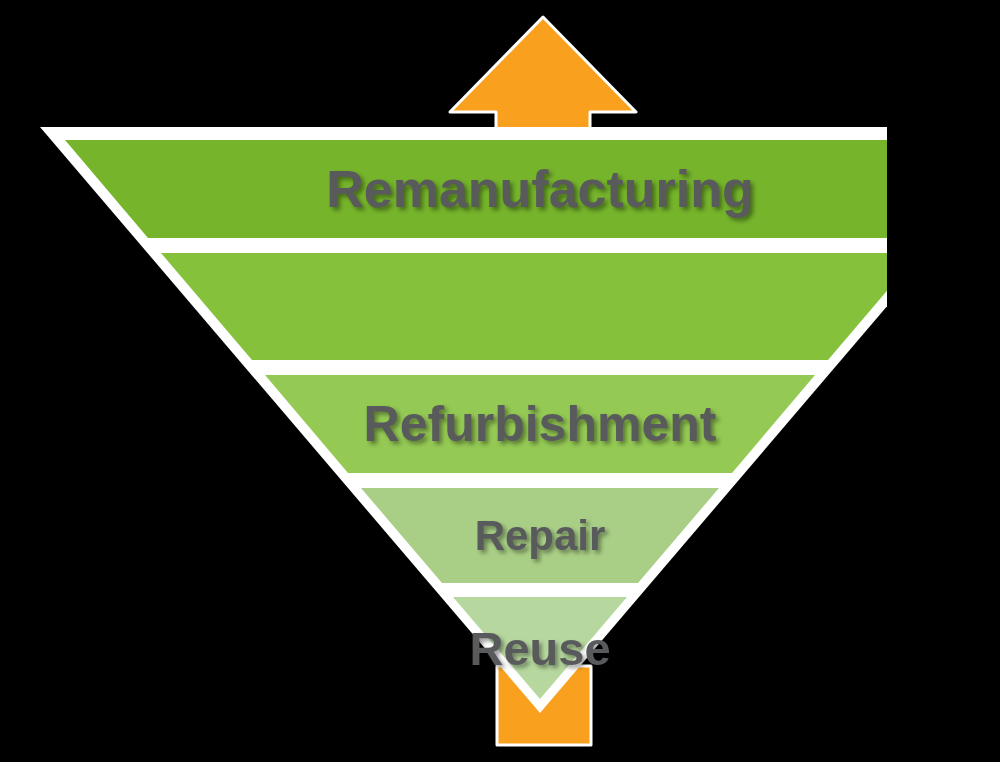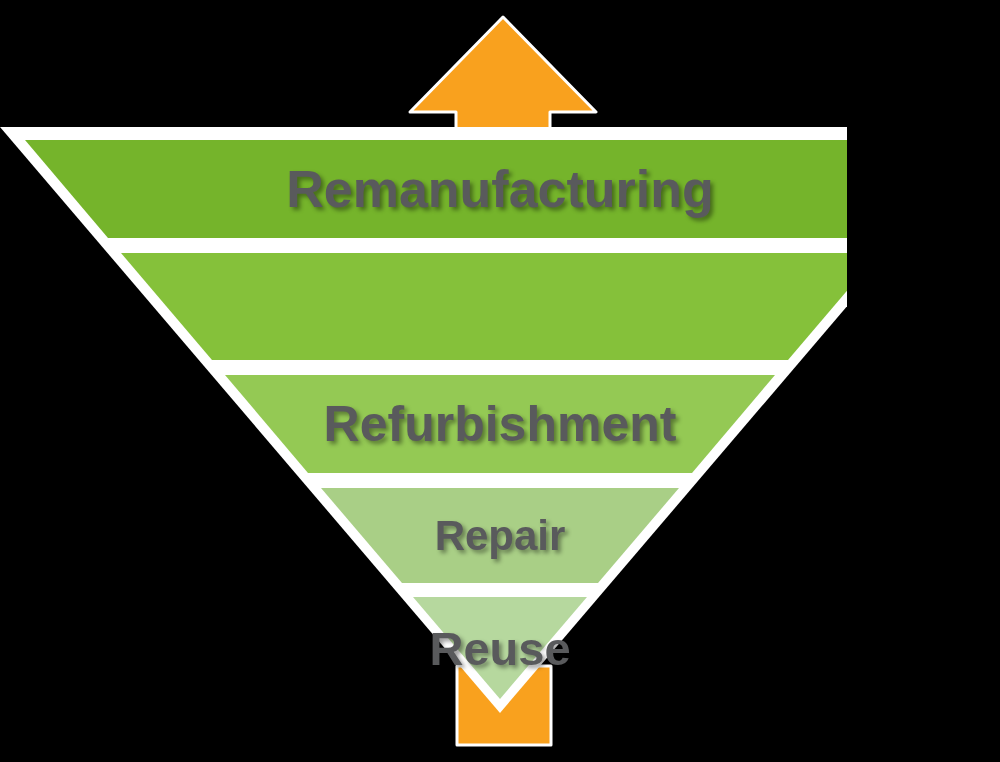--- a/index.html
+++ b/index.html
@@ -3,20 +3,21 @@
 <meta charset="utf-8">
 <style>
   html, body { margin: 0; padding: 0; background: #000; }
   .stage {
     position: relative;
     width: 847px;
     height: 762px;
     background: #000;
     overflow: hidden;
     font-family: "Liberation Sans", sans-serif;
+    margin-left: 40px;
   }
   .stage svg { position: absolute; left: 0; top: 0; }
   .white-stroke { stroke: #ffffff; stroke-width: 3; stroke-linejoin: round; }
   .lbl {
     position: absolute;
     left: 0;
     width: 1000px;
     display: flex;
     align-items: center;
     justify-content: center;

